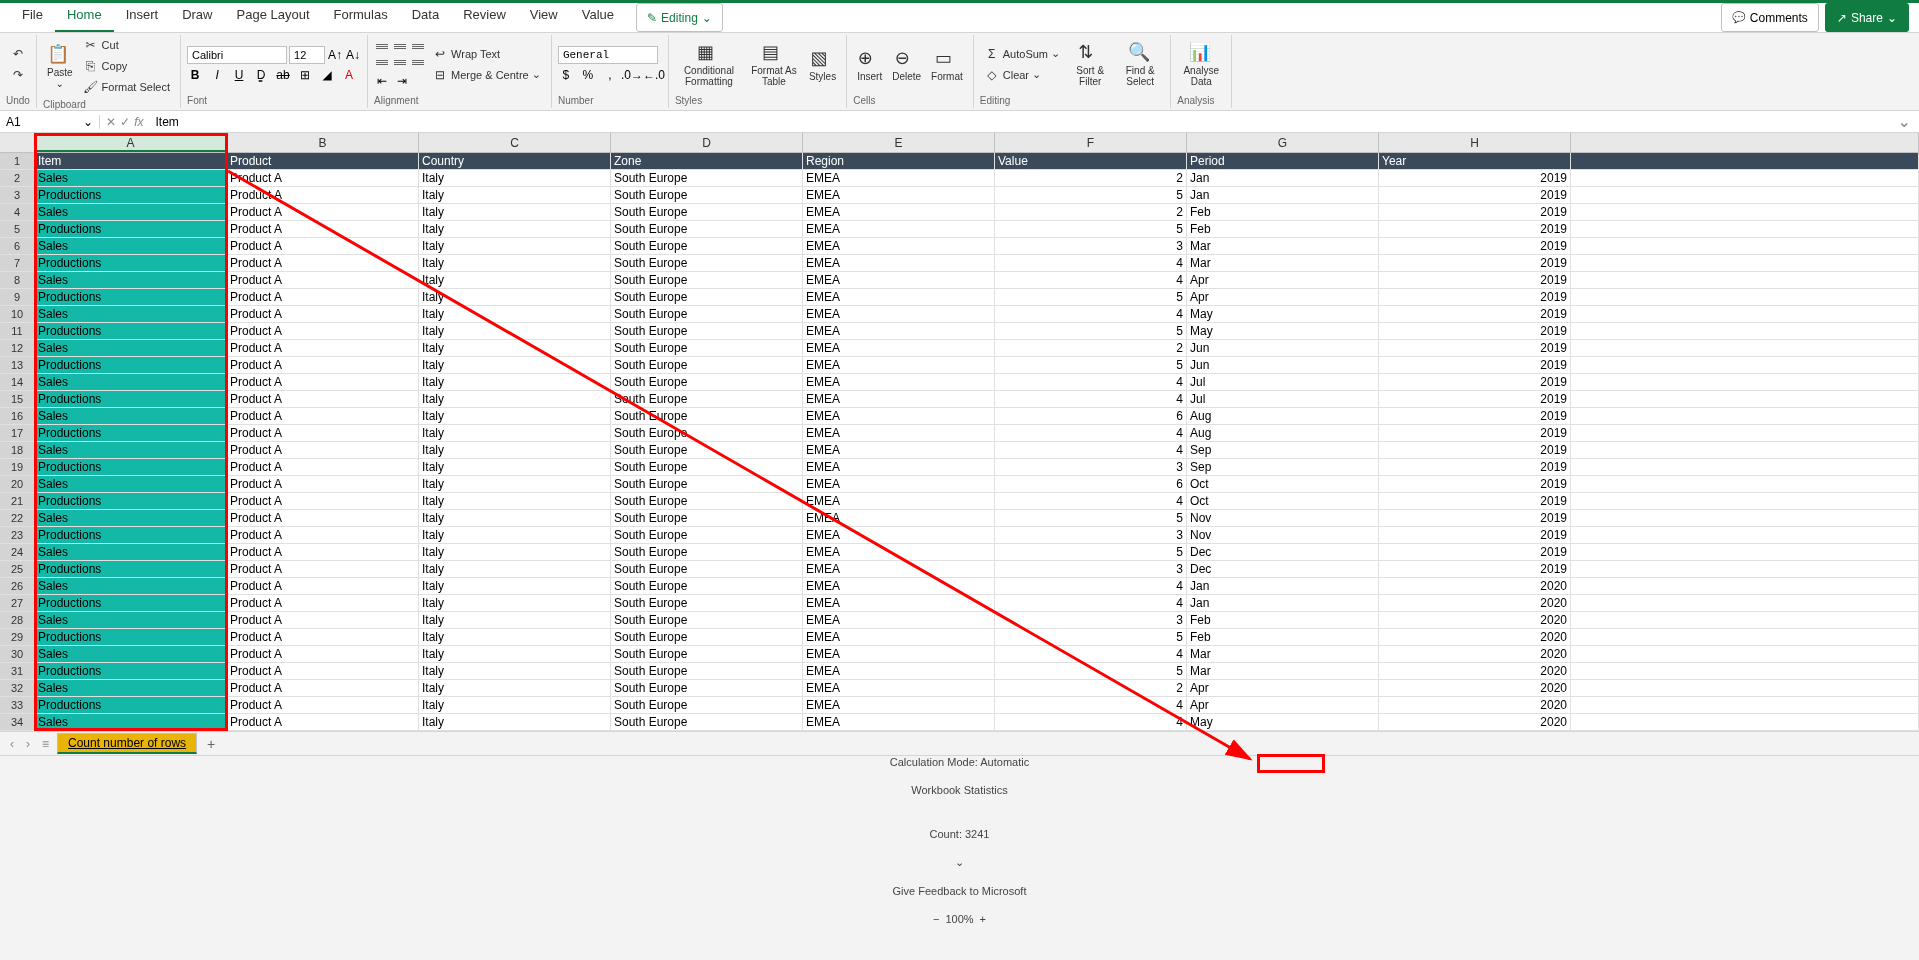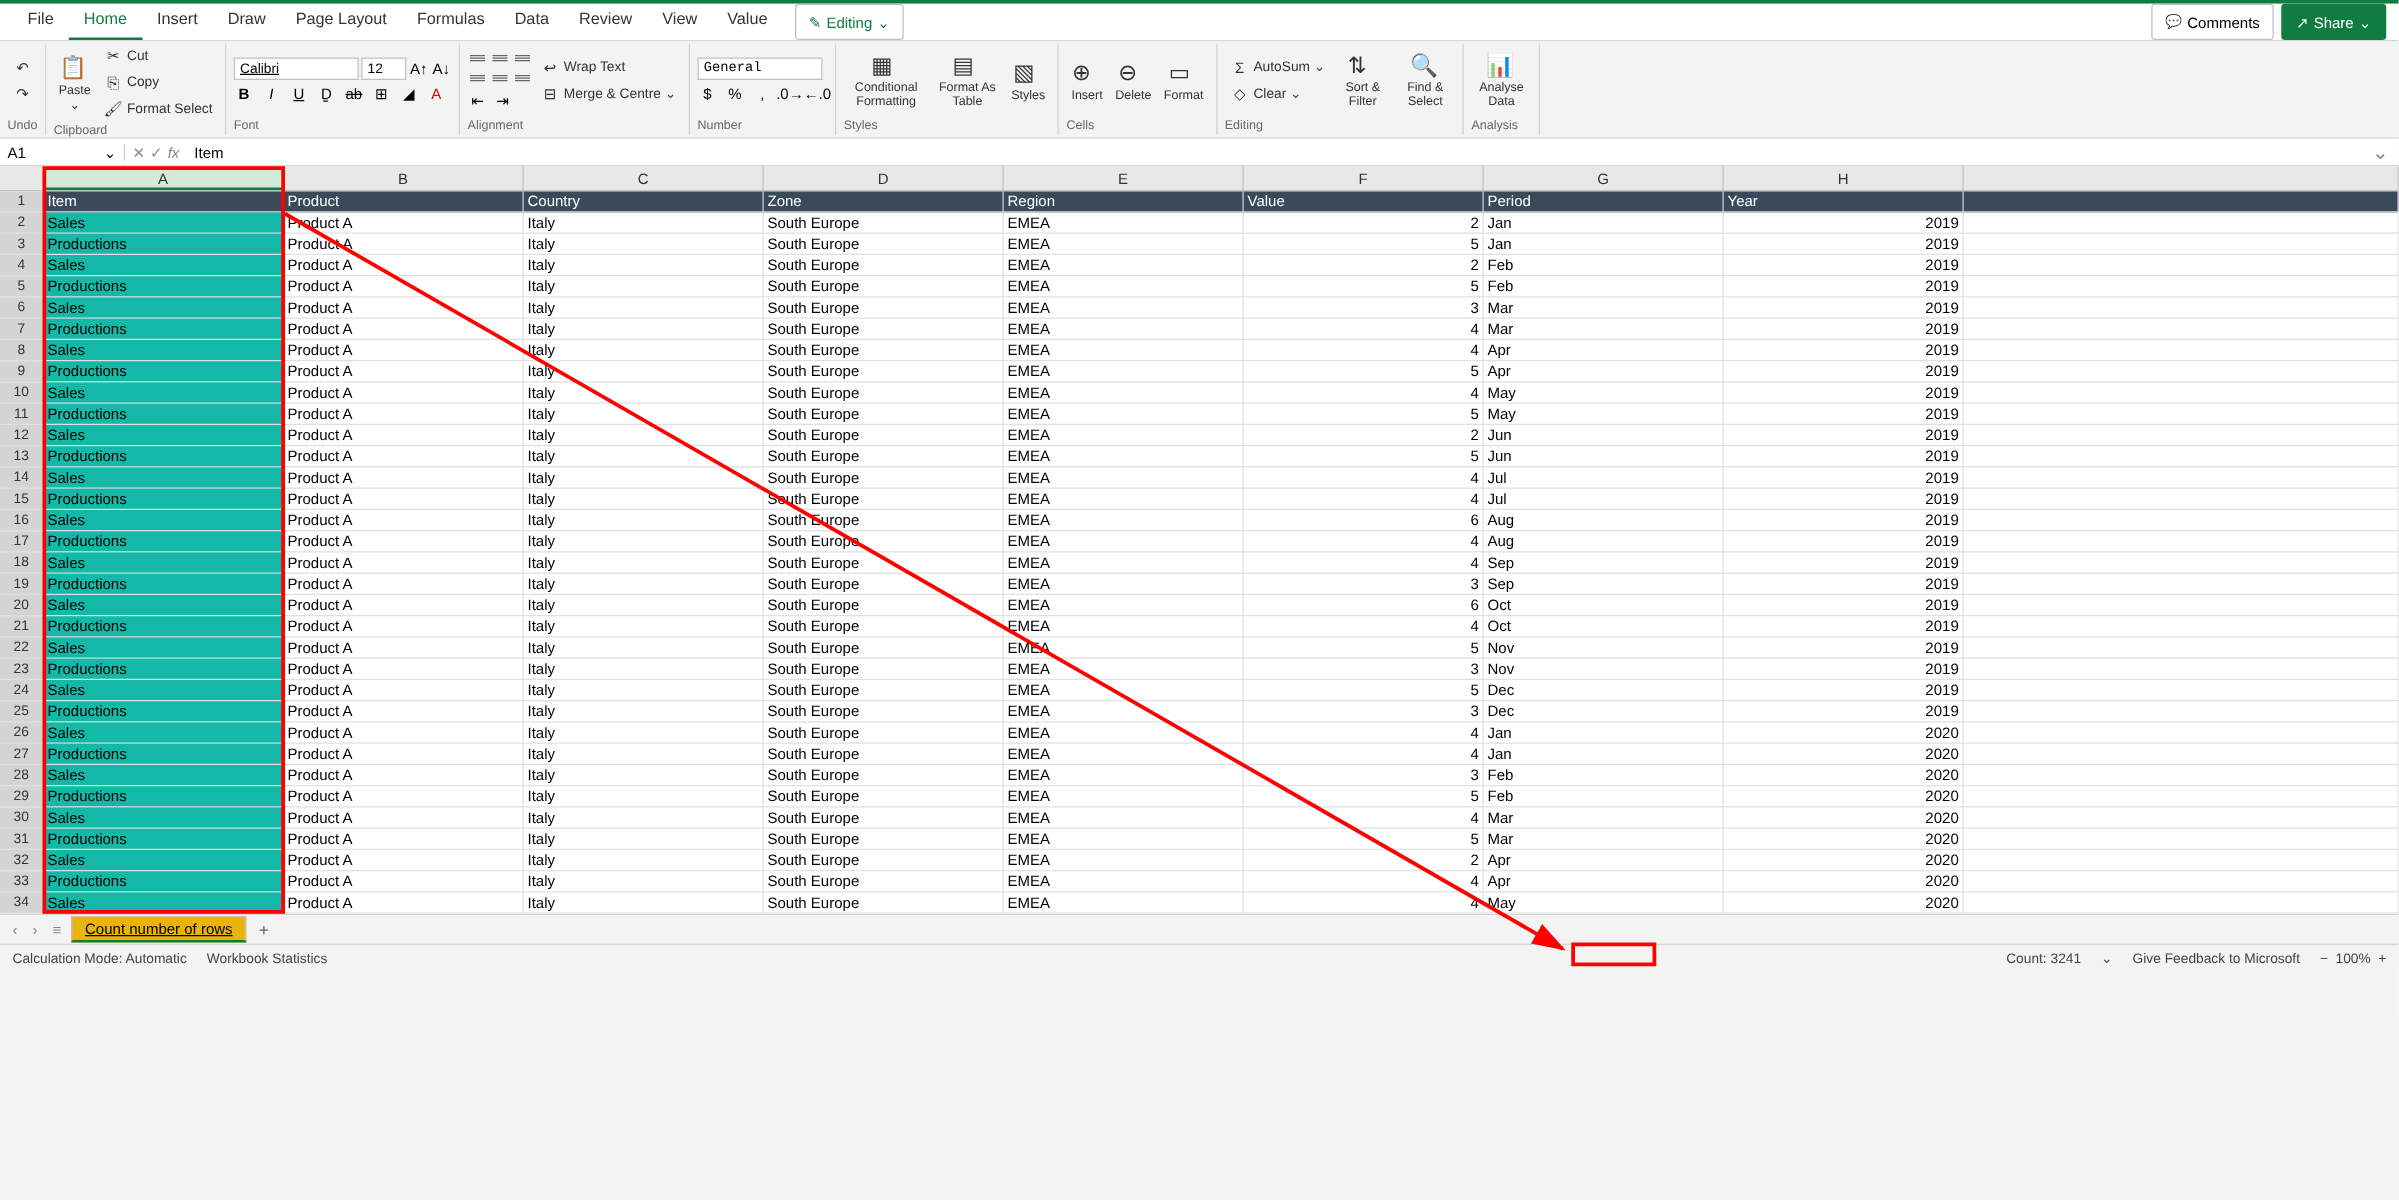--- a/index.html
+++ b/index.html
@@ -24,21 +24,21 @@
 .ribbon { display: flex; background: #f3f3f3; height: 78px; border-bottom: 1px solid #d4d4d4; padding: 2px 0; }
 .ribbon-group { display: flex; flex-direction: column; padding: 0 6px; border-right: 1px solid #d4d4d4; }
 .ribbon-group-content { flex: 1; display: flex; align-items: center; gap: 2px; }
 .ribbon-group-label { font-size: 10px; color: #666; padding: 2px 0; }
 .rb-btn { display: flex; flex-direction: column; align-items: center; padding: 2px 4px; font-size: 10px; color: #333; cursor: pointer; }
 .rb-btn-sm { display: flex; align-items: center; padding: 2px 4px; font-size: 11px; color: #333; cursor: pointer; gap: 3px; }
 .rb-icon { width: 16px; height: 16px; display: inline-flex; align-items: center; justify-content: center; font-size: 12px; }
 .rb-icon-lg { width: 24px; height: 24px; font-size: 18px; }
 .rb-col { display: flex; flex-direction: column; gap: 1px; }
 .font-input { border: 1px solid #c0c0c0; background: #fff; font-size: 11px; padding: 2px 4px; }
-.font-name { width: 100px; text-decoration: underline; }
+.font-name { width: 100px; }
 .font-size { width: 36px; }
 .align-grid { display: grid; grid-template-columns: repeat(3, 16px); gap: 2px; }
 .align-cell { width: 16px; height: 14px; border: 1px solid transparent; display: flex; flex-direction: column; justify-content: center; gap: 1px; padding: 1px; }
 .align-cell span { height: 1px; background: #666; }
 
 
 .formula-row { display: flex; align-items: center; height: 22px; background: #fff; border-bottom: 1px solid #d4d4d4; }
 .name-box { width: 100px; border-right: 1px solid #d4d4d4; padding: 0 6px; font-size: 12px; display: flex; align-items: center; justify-content: space-between; }
 .fx-icons { display: flex; padding: 0 6px; gap: 4px; color: #888; font-size: 12px; }
 .formula-input { flex: 1; padding: 0 6px; font-size: 12px; }
@@ -75,21 +75,21 @@
 .annotation-box { position: absolute; border: 3px solid red; pointer-events: none; z-index: 100; }
 .annotation-arrow { position: absolute; pointer-events: none; z-index: 99; }
 
 
 .sheet-tabs { display: flex; align-items: center; height: 24px; background: #f3f3f3; border-top: 1px solid #d4d4d4; padding: 0 6px; gap: 4px; font-size: 12px; }
 .tab-nav { color: #888; padding: 0 4px; cursor: pointer; }
 .sheet-tab { padding: 2px 10px; background: #eab308; border: 1px solid #c0c0c0; border-bottom: 2px solid #107c41; text-decoration: underline; }
 .add-tab { padding: 0 6px; color: #666; cursor: pointer; font-size: 14px; }
 
 
-.status-bar { display: flex; align-items: center; height: 22px; background: #f3f3f3; border-top: 1px solid #d4d4d4; padding: 0 10px; font-size: 11px; color: #444; gap: 16px; }
+.status-bar { display: flex; align-items: center; height: 22px; background: #f3f3f3; border-top: 1px solid #d4d4d4; padding: 0 10px; font-size: 11px; color: #444; gap: 16px; flex-direction: column; }
 .status-spacer { flex: 1; }
 .status-item { display: flex; align-items: center; gap: 4px; }
 .zoom-group { display: flex; align-items: center; gap: 6px; }
 </style>
 </head>
 <body>
 
 <div class="top-bar"></div>
 
 <div class="menu-bar">

